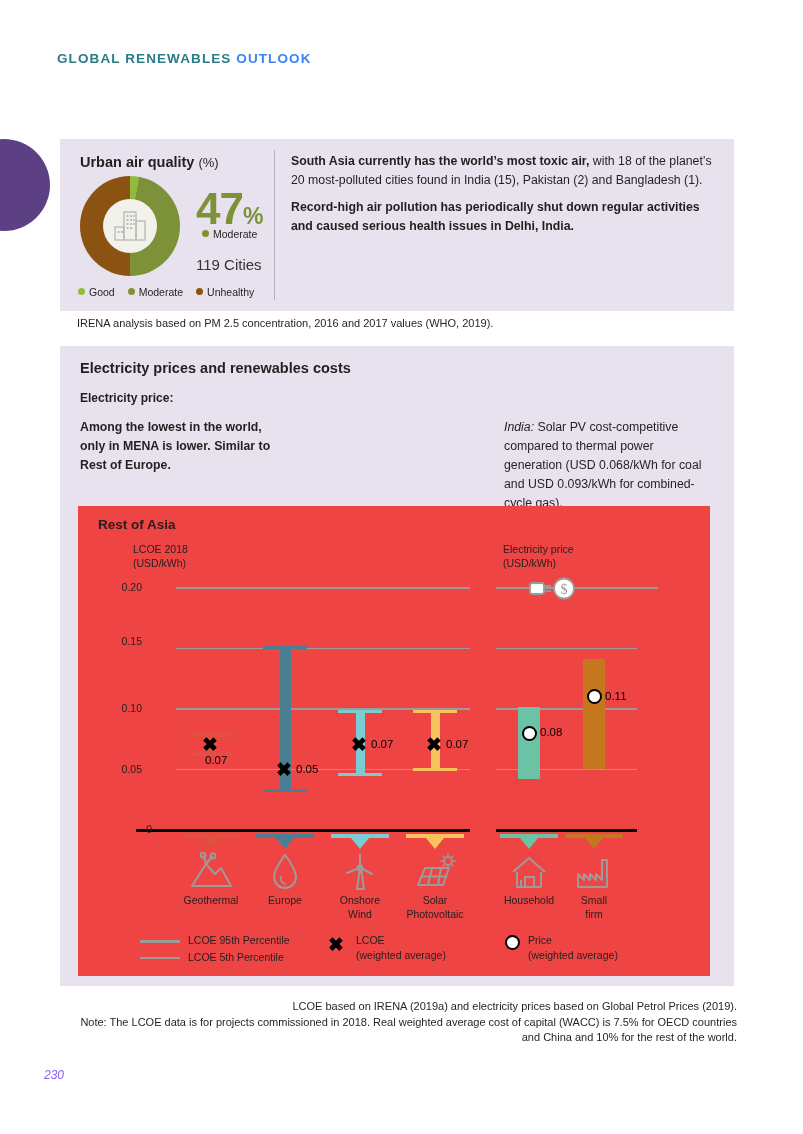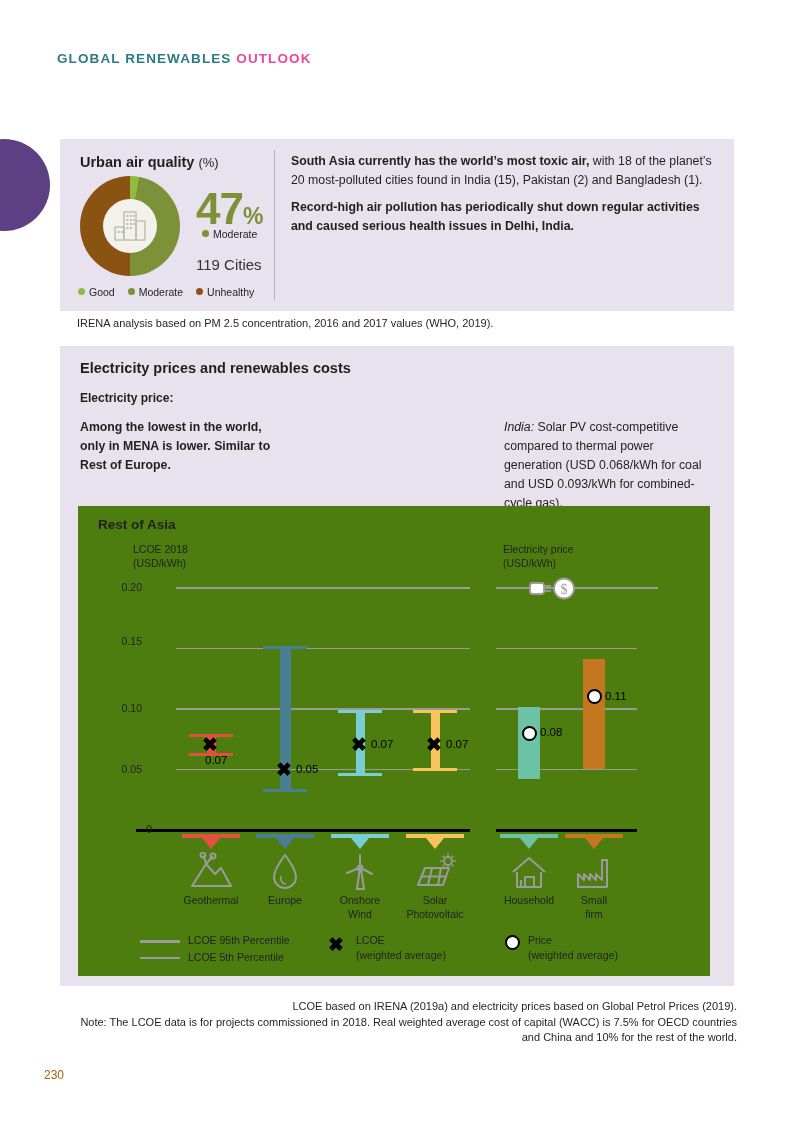--- a/index.html
+++ b/index.html
@@ -9,21 +9,21 @@
     color:#231f20;position:relative;overflow:hidden;
   }
   .page{position:absolute;inset:0;}
 
   
   .kicker{
     position:absolute;left:57px;top:51px;
     font-size:13.5px;letter-spacing:1.1px;font-weight:600;
   }
   .kicker .k1{color:#2b7c85;}
-  .kicker .k2{color:#ec4899;}
+  .kicker .k2{color:#3b82f6;}
 
   
   .blob{
     position:absolute;left:-42px;top:139px;width:92px;height:92px;
     border-radius:50%;background:#5c4083;
   }
 
   
   .panel{position:absolute;background:#e7e2ee;}
   #panel-air{left:60px;top:139px;width:674px;height:172px;}
@@ -62,21 +62,21 @@
   .elec-title{position:absolute;left:80px;top:360px;font-size:14.5px;font-weight:700;}
   .col-h{font-size:12px;font-weight:700;}
   #col1{position:absolute;left:80px;top:391px;width:195px;}
   #col2{position:absolute;left:292px;top:391px;width:195px;}
   #col3{position:absolute;left:504px;top:391px;width:210px;}
   .col-b{margin-top:13px;font-size:12.3px;line-height:1.54;}
   .col-b.bold{font-weight:700;}
   .col-b i{font-style:italic;}
 
   
-  .chart-card{position:absolute;left:78px;top:506px;width:632px;height:470px;background:#4d7c0f;}
+  .chart-card{position:absolute;left:78px;top:506px;width:632px;height:470px;background:#ef4444;}
   .chart-title{position:absolute;left:20px;top:11px;font-size:13.5px;font-weight:700;}
   .ax-lab{position:absolute;font-size:10.5px;line-height:1.35;}
   #lab-lcoe{left:55px;top:36px;}
   #lab-price{left:425px;top:36px;}
 
   .plot{position:absolute;left:0;top:0;width:632px;height:470px;}
 
   .ytick{position:absolute;font-size:10.5px;text-align:right;width:34px;color:#231f20;}
   .gl{position:absolute;height:1.6px;background:#9b9b9b;}
   .axisline{position:absolute;height:2.6px;background:#000;}
@@ -92,21 +92,21 @@
   .tickbar{position:absolute;height:4px;}
   .tri{position:absolute;width:0;height:0;border-left:9px solid transparent;border-right:9px solid transparent;}
 
   .xlab{position:absolute;font-size:10.5px;text-align:center;line-height:1.3;color:#231f20;}
   .icon{position:absolute;}
 
   .leg{position:absolute;font-size:10.5px;line-height:1.3;}
   .legline{position:absolute;background:#9b9b9b;}
 
   .caption2{position:absolute;left:77px;top:999px;width:660px;font-size:11px;line-height:1.42;text-align:right;}
-  .pageno{position:absolute;left:44px;top:1068px;font-size:12px;color:#a16207;}
+  .pageno{position:absolute;left:44px;top:1068px;font-size:12px;color:#8b5cf6;font-style:italic;}
 </style>
 </head>
 <body>
 
 <div class="page">
 
   <div class="kicker">
     <span class="k1">GLOBAL RENEWABLES</span>
     <span class="k2">OUTLOOK</span>
   </div>

